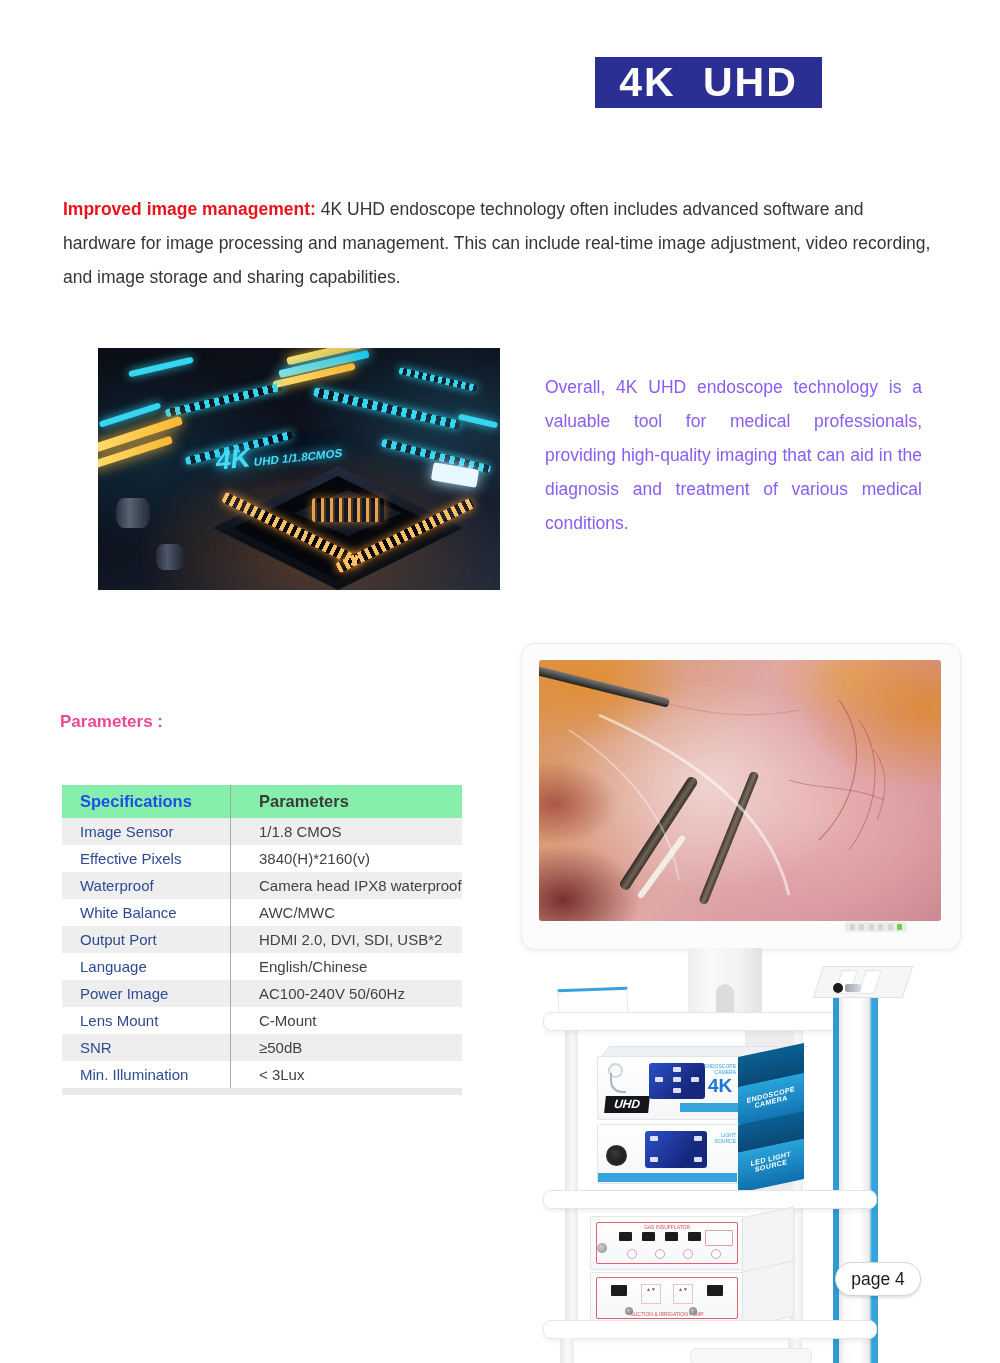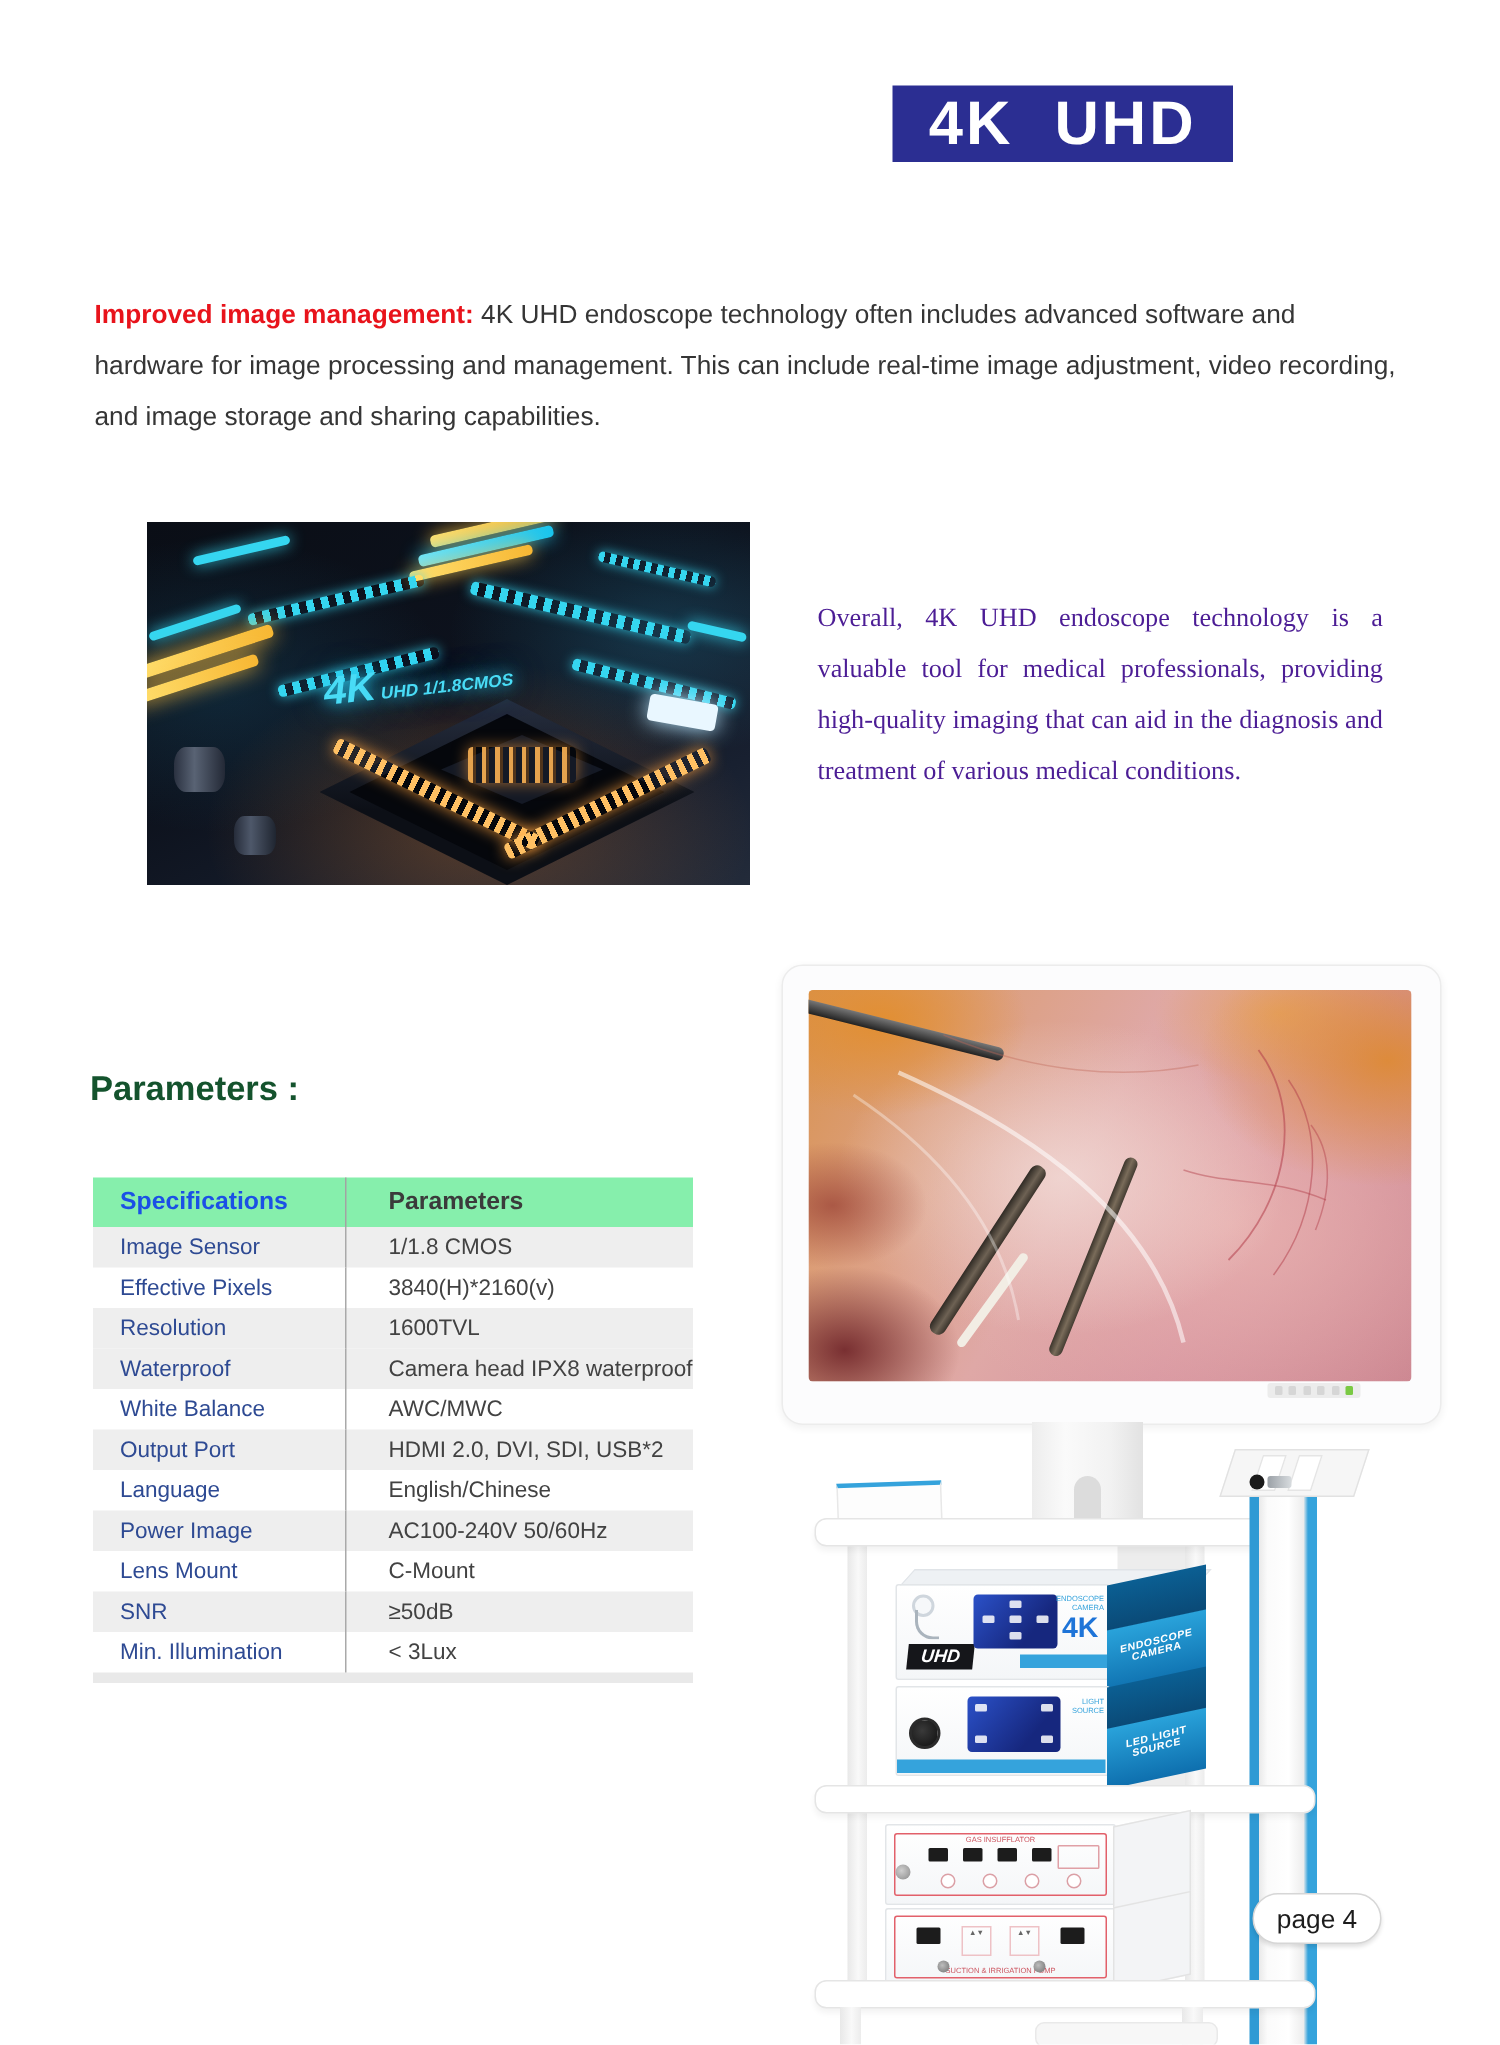--- a/index.html
+++ b/index.html
@@ -25,25 +25,25 @@
                    linear-gradient(155deg,#0a0e16,#0d121d 45%,#182030 80%,#232b3a);}
   .nbar{position:absolute;border-radius:3px;}
   .dia{position:absolute;clip-path:polygon(50% 0,100% 50%,50% 100%,0 50%);}
   .glowtxt{position:absolute;left:118px;top:86px;width:230px;color:#49dcf6;
            transform:skew(-6deg,-6deg);
            text-shadow:0 0 10px rgba(40,200,240,.95),0 0 22px rgba(40,200,240,.6);}
   .glowtxt .gm{font-size:27px;font-weight:bold;}
   .glowtxt .gs{font-size:11.5px;font-weight:bold;margin-left:4px;}
 
   
-  .overview{position:absolute;left:545px;top:394px;width:377px;margin:0;
-            font-size:17.5px;line-height:34px;text-align:justify;color:#4c1d95;font-family:Liberation Serif, serif;}
-
-  
-  .params-h{position:absolute;left:60px;top:712px;margin:0;font-size:23px;font-weight:bold;color:#14532d;}
+  .overview{position:absolute;left:545px;top:370px;width:377px;margin:0;
+            font-size:17.5px;line-height:34px;text-align:justify;color:#8b5cf6;}
+
+  
+  .params-h{position:absolute;left:60px;top:712px;margin:0;font-size:17px;font-weight:bold;color:#ec4899;}
   .spec-table{position:absolute;left:62px;top:785px;width:400px;}
   .spec-header{display:flex;height:33px;background:#86efac;font-weight:bold;font-size:16.5px;}
   .spec-header .c1{width:168px;display:flex;align-items:center;padding-left:18px;box-sizing:border-box;color:#1b50e6;}
   .spec-header .c2{flex:1;display:flex;align-items:center;padding-left:28px;box-sizing:border-box;
                    color:#3b3b3b;border-left:1px solid #a3a3a3;}
   .spec-row{display:flex;height:27px;font-size:15px;}
   .spec-row.alt{background:#eeeeee;}
   .spec-row .cell1{width:168px;display:flex;align-items:center;padding-left:18px;box-sizing:border-box;color:#2e4a93;}
   .spec-row .cell2{flex:1;display:flex;align-items:center;padding-left:28px;box-sizing:border-box;
                    color:#424242;border-left:1px solid #a9a9a9;}
@@ -138,24 +138,20 @@
     <div id="spec-rows">
         <div class="spec-row alt">
           <div class="cell1">Image Sensor</div>
           <div class="cell2">1/1.8 CMOS</div>
         </div>
         <div class="spec-row">
           <div class="cell1">Effective Pixels</div>
           <div class="cell2">3840(H)*2160(v)</div>
         </div>
         <div class="spec-row alt">
-          <div class="cell1">Resolution</div>
-          <div class="cell2">1600TVL</div>
-        </div>
-        <div class="spec-row alt">
           <div class="cell1">Waterproof</div>
           <div class="cell2">Camera head IPX8 waterproof</div>
         </div>
         <div class="spec-row">
           <div class="cell1">White Balance</div>
           <div class="cell2">AWC/MWC</div>
         </div>
         <div class="spec-row alt">
           <div class="cell1">Output Port</div>
           <div class="cell2">HDMI 2.0, DVI, SDI, USB*2</div>

